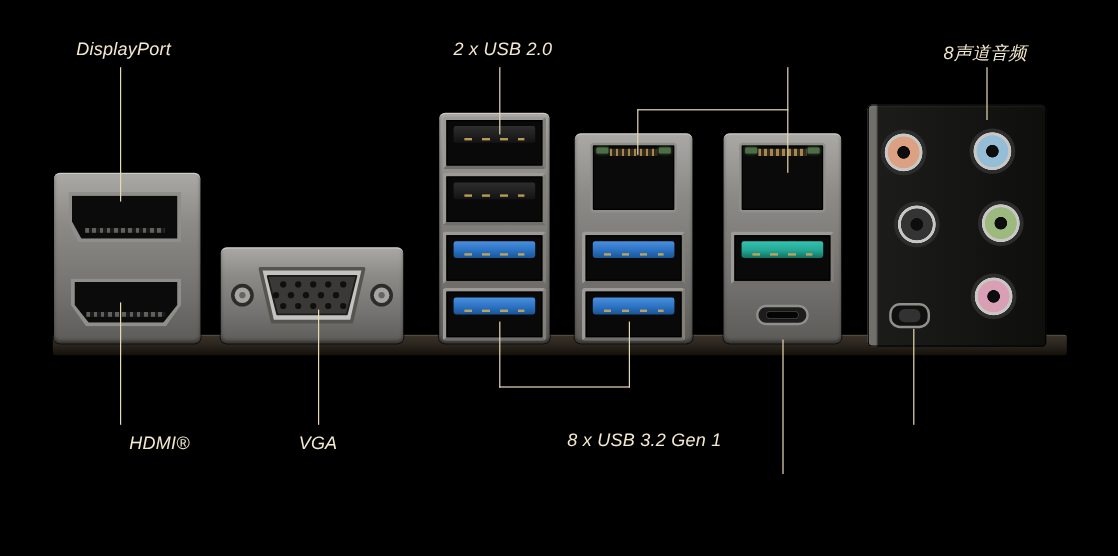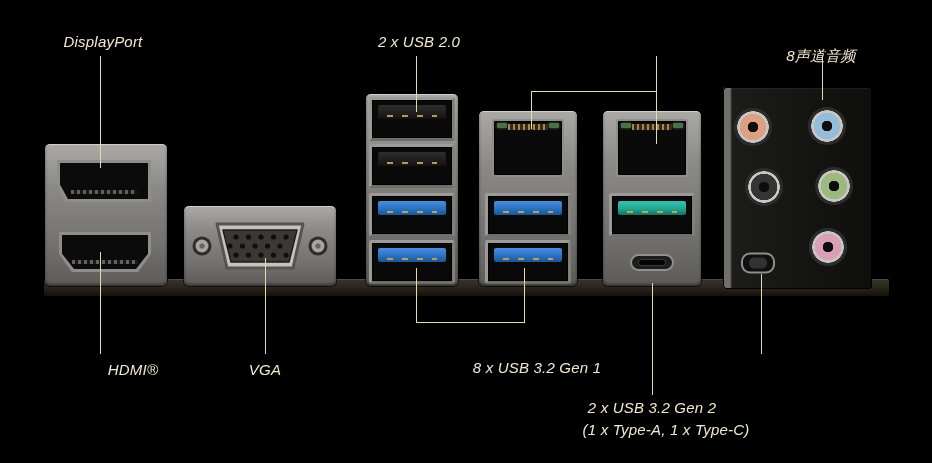--- a/index.html
+++ b/index.html
@@ -209,20 +209,18 @@
   <div class="hline" style="left:416px;top:322px;width:109px;"></div>
   <div class="vline" style="left:656px;top:56px;height:88px;"></div>
   <div class="hline" style="left:531px;top:91px;width:126px;"></div>
   <div class="vline" style="left:531px;top:91px;height:38px;"></div>
   <div class="vline" style="left:822px;top:56px;height:44px;"></div>
   <div class="vline" style="left:761px;top:274px;height:80px;"></div>
   <div class="vline" style="left:652px;top:283px;height:112px;"></div>
 
   <div class="lbl" style="left:103px;top:33px;">DisplayPort</div>
   <div class="lbl" style="left:419px;top:33px;">2 x USB 2.0</div>
-  <div class="lbl" style="left:821px;top:47px;">8声道音频</div>
+  <div class="lbl" style="left:821px;top:36px;">8声道音频</div>
   <div class="lbl" style="left:101px;top:361px;margin-left:32px;">HDMI®</div>
   <div class="lbl" style="left:265px;top:361px;">VGA</div>
   <div class="lbl" style="left:537px;top:359px;">8 x USB 3.2 Gen 1</div>
-  <div class="lbl" style="left:652px;top:399px;">2 x USB 3.2 Gen 2</div>
-  <div class="lbl" style="left:666px;top:421px;">(1 x Type-A, 1 x Type-C)</div>
 
 </div>
 
 </body></html>

